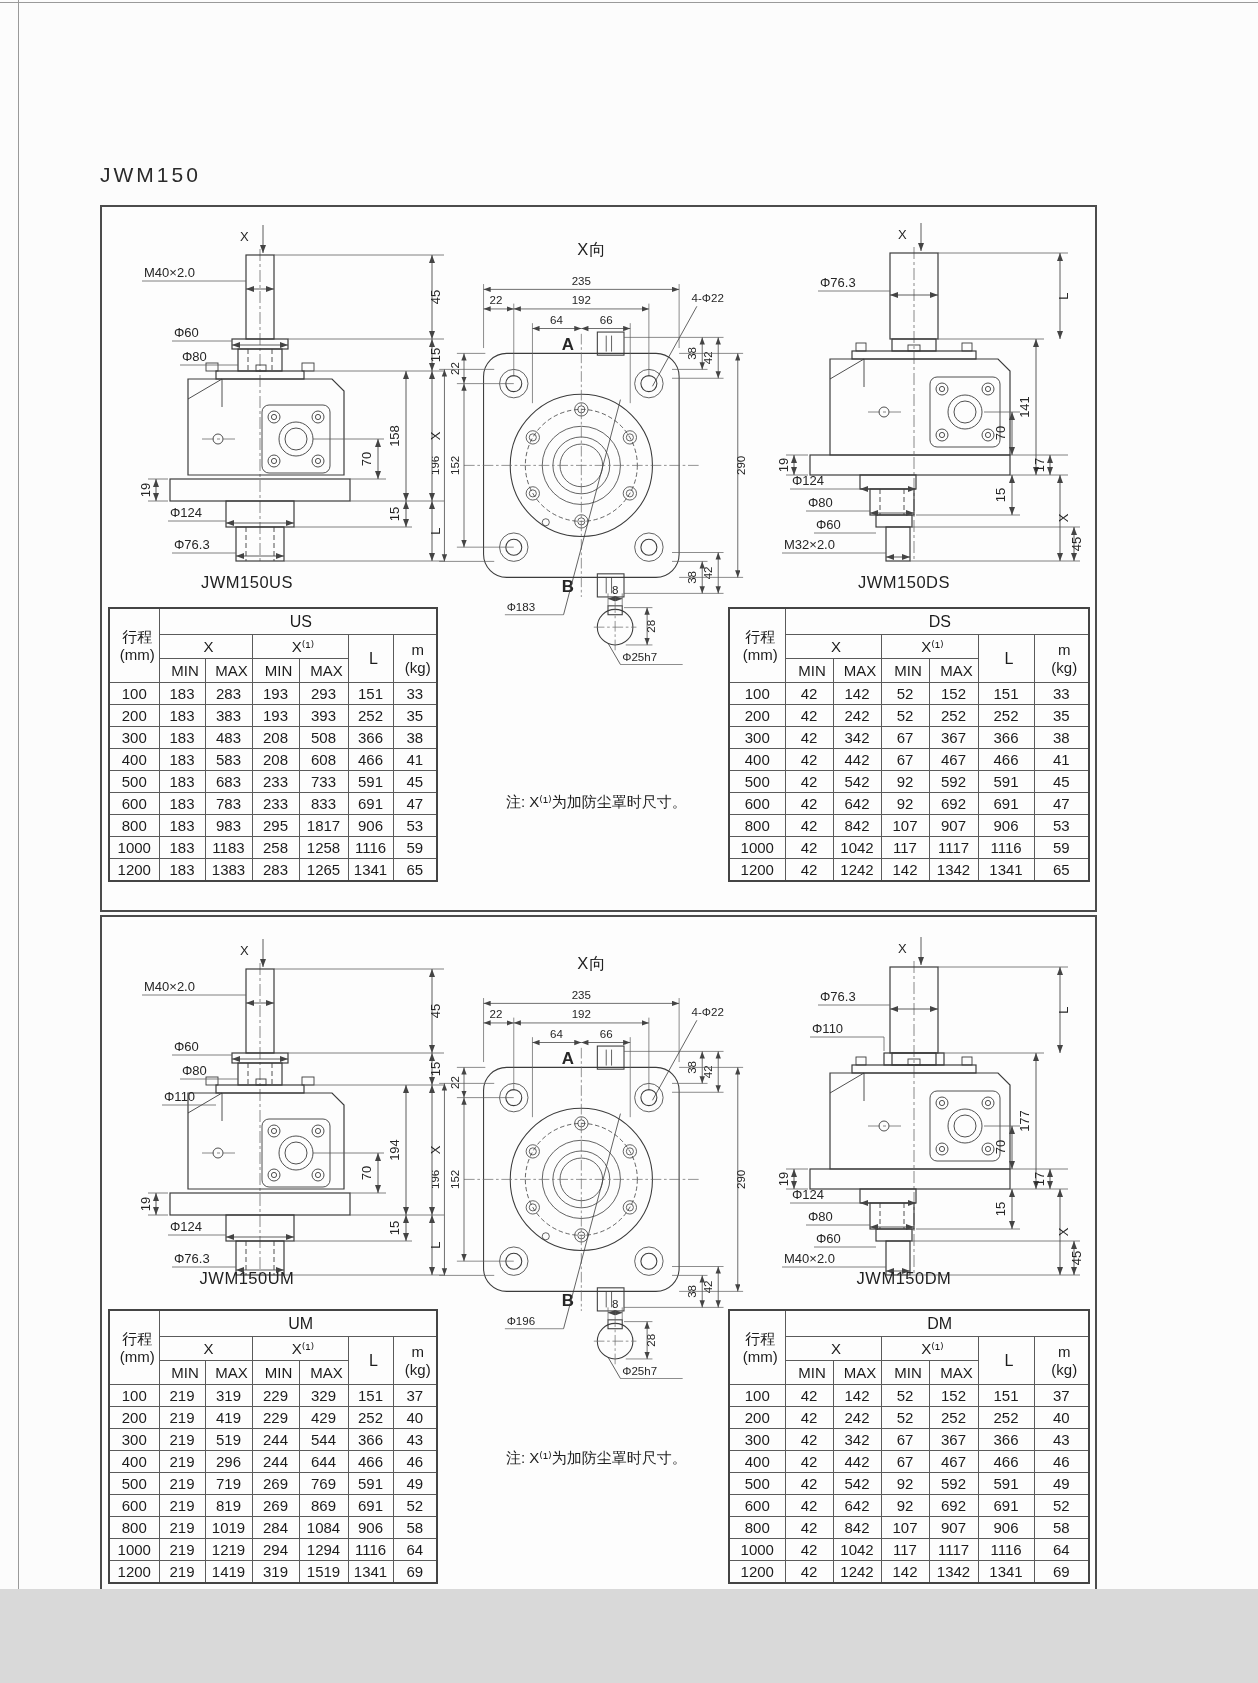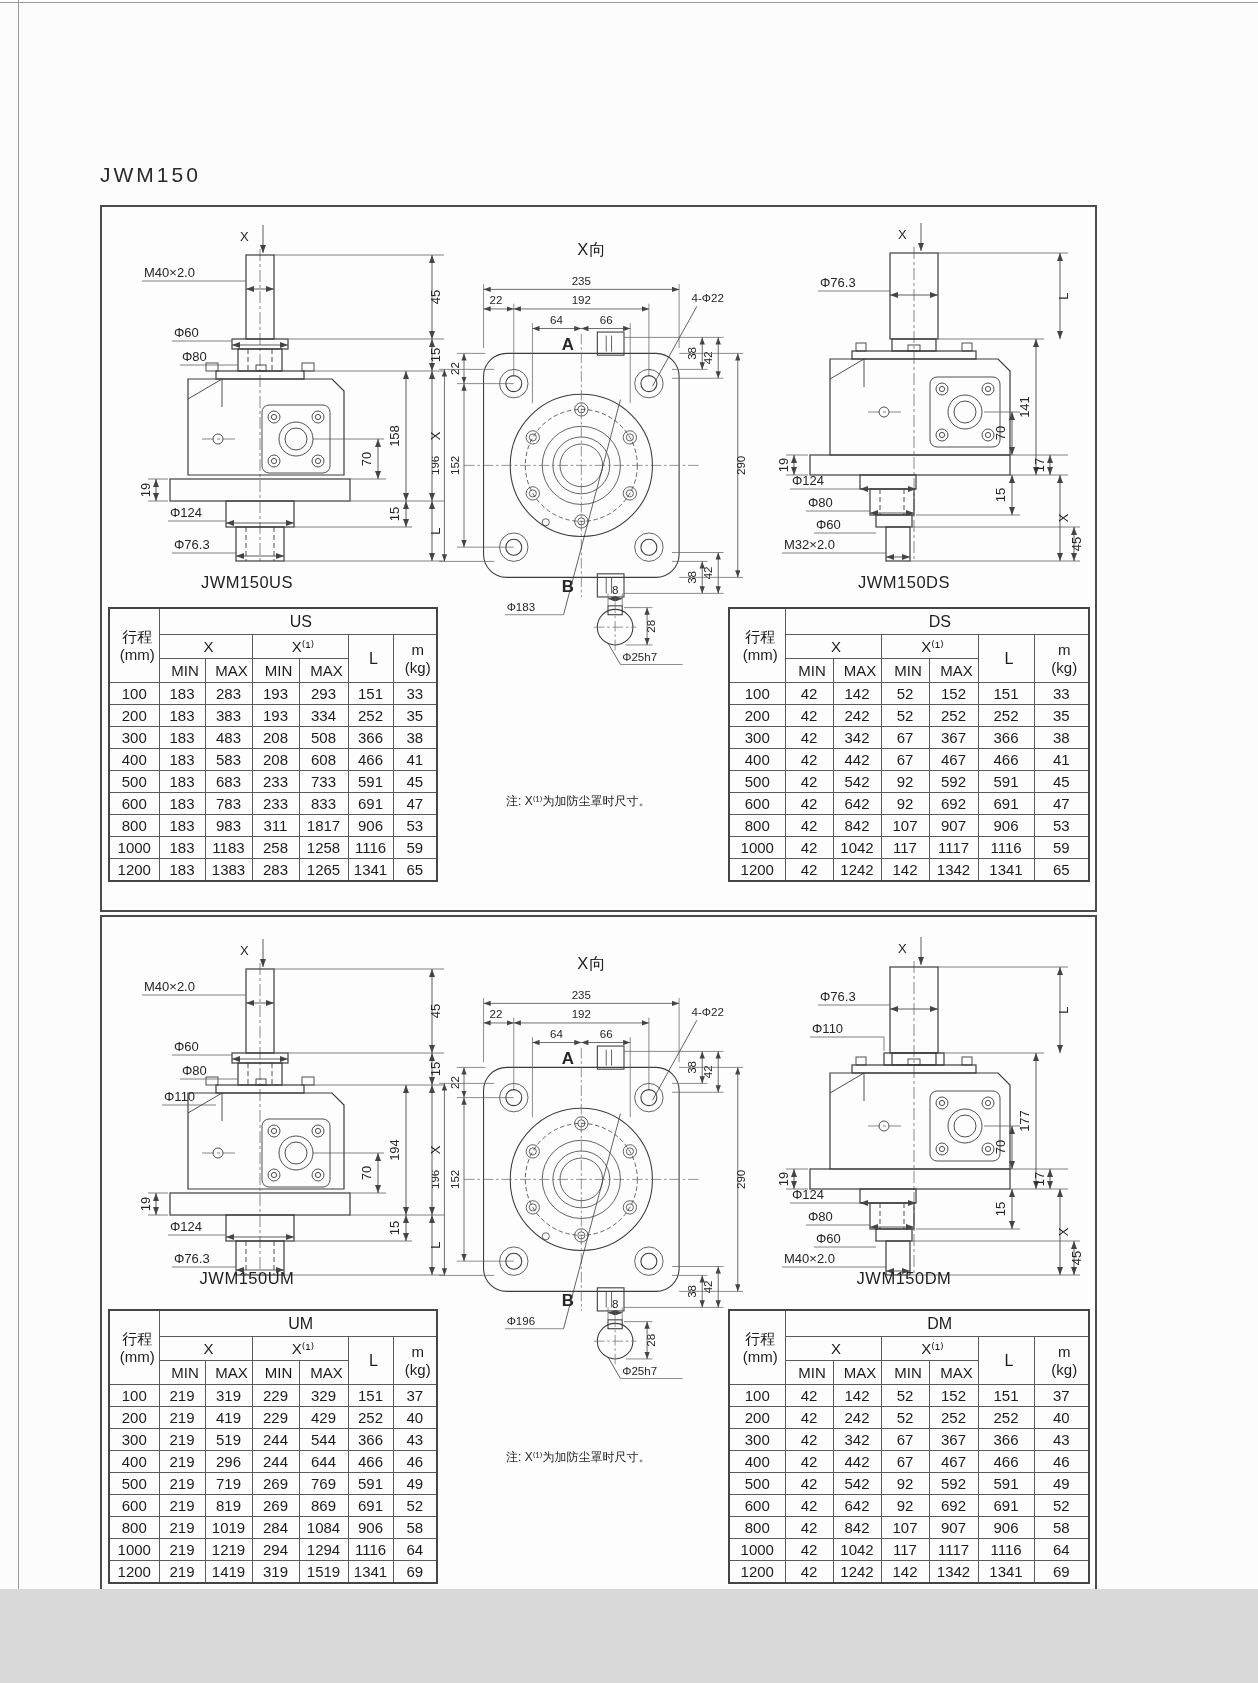--- a/index.html
+++ b/index.html
@@ -6,21 +6,21 @@
   .page{position:relative;width:1258px;height:1589px;background:#fcfcfc;
         font-family:"Liberation Sans","DejaVu Sans",sans-serif;color:#2b2b2b;overflow:hidden;}
   .abs{position:absolute;}
   .rule-left{position:absolute;left:18px;top:0;width:1px;height:1668px;background:#9a9a9a;}
   .rule-top{position:absolute;left:0;top:2px;width:1258px;height:1px;background:#9a9a9a;}
   .bottom-bar{position:absolute;left:0;top:1672px;width:1258px;height:9px;background:#161616;}
   .doc-title{position:absolute;left:100px;top:163px;font-size:21px;letter-spacing:3px;color:#2a2a2a;}
   .panel{position:absolute;left:100px;width:993px;border:2px solid #4c4c4c;background:#fdfdfd;}
   .caption{font-size:16.5px;letter-spacing:0.5px;color:#222;text-align:center;width:180px;}
   .view-title{font-size:16.5px;color:#222;text-align:center;width:320px;letter-spacing:1px;}
-  .note{font-size:12px;color:#1e1e1e;width:300px;}
+  .note{font-size:15px;color:#1e1e1e;width:300px;}
   .page-num{position:absolute;left:0;top:1628px;width:1258px;text-align:center;
             font-family:"Liberation Serif","DejaVu Serif",serif;font-size:20px;letter-spacing:2px;color:#333;}
   
   table.spec{border-collapse:collapse;table-layout:fixed;text-align:center;color:#1c1c1c;
              border:2px solid #444;background:#fdfdfd;}
   table.spec th,table.spec td{border:1px solid #5a5a5a;font-weight:normal;padding:0 2px;}
   table.spec th{font-size:15px;height:23px;padding-left:8px;}
   table.spec th.grp{font-size:16px;height:25px;}
   table.spec th.lcol{font-size:16px;}
   table.spec td{font-size:15px;height:21px;}
@@ -401,21 +401,21 @@
               <td>193</td>
               <td>293</td>
               <td>151</td>
               <td>33</td>
             </tr>
             <tr>
               <td>200</td>
               <td>183</td>
               <td>383</td>
               <td>193</td>
-              <td>334</td>
+              <td>393</td>
               <td>252</td>
               <td>35</td>
             </tr>
             <tr>
               <td>300</td>
               <td>183</td>
               <td>483</td>
               <td>208</td>
               <td>508</td>
               <td>366</td>
@@ -445,21 +445,21 @@
               <td>783</td>
               <td>233</td>
               <td>833</td>
               <td>691</td>
               <td>47</td>
             </tr>
             <tr>
               <td>800</td>
               <td>183</td>
               <td>983</td>
-              <td>311</td>
+              <td>295</td>
               <td>1817</td>
               <td>906</td>
               <td>53</td>
             </tr>
             <tr>
               <td>1000</td>
               <td>183</td>
               <td>1183</td>
               <td>258</td>
               <td>1258</td>

